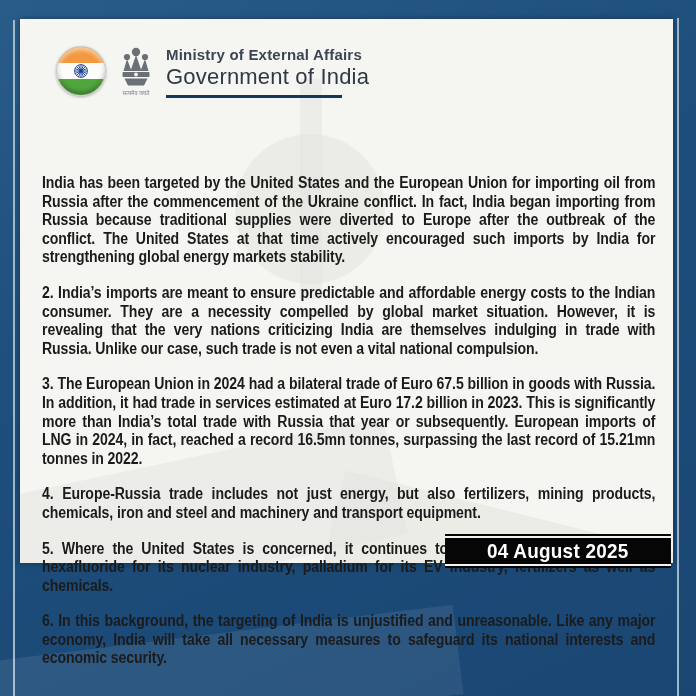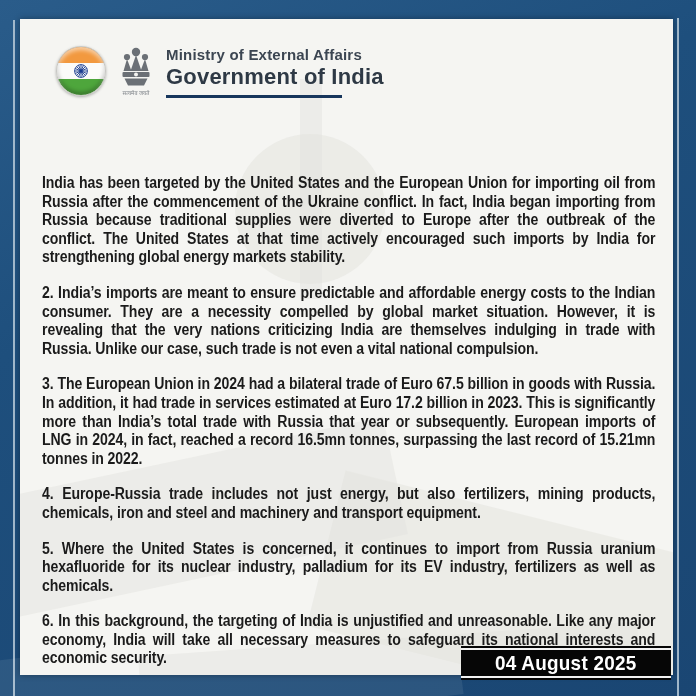--- a/index.html
+++ b/index.html
@@ -11,21 +11,21 @@
   
   .accent-line { position:absolute; width:2px; background:#b9cbd9; opacity:.85; }
   .accent-left  { left:13px;  top:20px; bottom:0; }
   .accent-right { left:677px; top:18px; bottom:0; }
   .frame-glow {
     position:absolute; left:-60px; bottom:-30px; width:520px; height:90px;
     background:rgba(255,255,255,.08); transform:rotate(-7deg);
   }
   
   .panel {
-    position:absolute; left:20px; top:19px; width:653px; height:656px;
+    position:absolute; left:20px; top:19px; width:653px; height:544px;
     background:#f5f5f2; box-shadow:0 0 6px rgba(0,0,0,.35);
   }
   .wm-layer { position:absolute; inset:0; overflow:hidden; }
   .wm { position:absolute; background:#e4e4df; }
   .wm-dome { left:215px; top:115px; width:150px; height:150px; border-radius:50%; opacity:.55; }
   .wm-tower { left:280px; top:60px; width:22px; height:220px; opacity:.5; }
   .wm-band1 { left:-40px; top:440px; width:420px; height:120px; transform:rotate(-12deg); opacity:.5; }
   .wm-band2 { left:300px; top:500px; width:420px; height:160px; transform:rotate(14deg); opacity:.55; }
   .wm-band3 { left:120px; top:620px; width:500px; height:70px; transform:rotate(-4deg); opacity:.5; }
 
@@ -36,21 +36,21 @@
     background:linear-gradient(180deg,#f2993f 0%,#f2993f 34%,#fbfbf9 34%,#fbfbf9 66%,#4ea63c 66%,#4ea63c 100%);
     border:1px solid #c8c8c4;
     box-shadow:inset 0 3px 4px rgba(255,255,255,.55), inset 0 -3px 4px rgba(0,0,0,.28), 0 1px 3px rgba(0,0,0,.3);
   }
   .chakra { position:absolute; left:50%; top:50%; transform:translate(-50%,-50%); }
   .emblem { margin-left:10px; margin-top:2px; width:40px; text-align:center; flex:0 0 auto; }
   .emblem svg { display:block; margin:0 auto; }
   .motto { font-size:5.5px; color:#7a7f85; line-height:1; margin-top:1px; white-space:nowrap; }
   .header-text { margin-left:10px; padding-top:3px; }
   .ministry-small { font-size:15px; font-weight:700; color:#3c4652; letter-spacing:.2px; line-height:1.1; }
-  .ministry-big   { font-size:22px; font-weight:700; color:#2e3945; letter-spacing:.2px; line-height:1.15; }
+  .ministry-big   { font-size:22px; font-weight:400; color:#2e3945; letter-spacing:.2px; line-height:1.15; }
   .ministry-rule  { width:176px; height:3px; background:#17365c; margin-top:6px; }
 
   
   .title-wrap { position:absolute; left:0; right:0; top:100px; text-align:center; }
   .title {
     display:inline-block; font-size:32px; font-weight:700; color:#1d5181;
     letter-spacing:.5px; transform:scaleX(.85); transform-origin:center;
   }
   .title-bracket {
     width:180px; height:9px; margin:2px auto 0;
@@ -67,21 +67,21 @@
   }
   .body-text p { margin:0 0 17px 0; text-align:justify; }
 
   
   .date-badge {
     position:absolute; right:2px; bottom:-3px; min-width:186px; height:26px;
     background:#060606; color:#fff;
     border-top:2px solid #f2f2f2; border-bottom:2px solid #f2f2f2;
     box-shadow:0 -2px 0 #060606, 0 2px 0 #060606;
     display:flex; align-items:center; justify-content:center;
-    padding:0 12px;
+    padding:0 20px;
   }
   .date-badge span {
     font-size:21px; font-weight:700; letter-spacing:.3px; white-space:nowrap;
     display:inline-block; transform:scaleX(.9);
   }
 </style>
 </head>
 <body>
 
 <div class="accent-line accent-left"></div>

